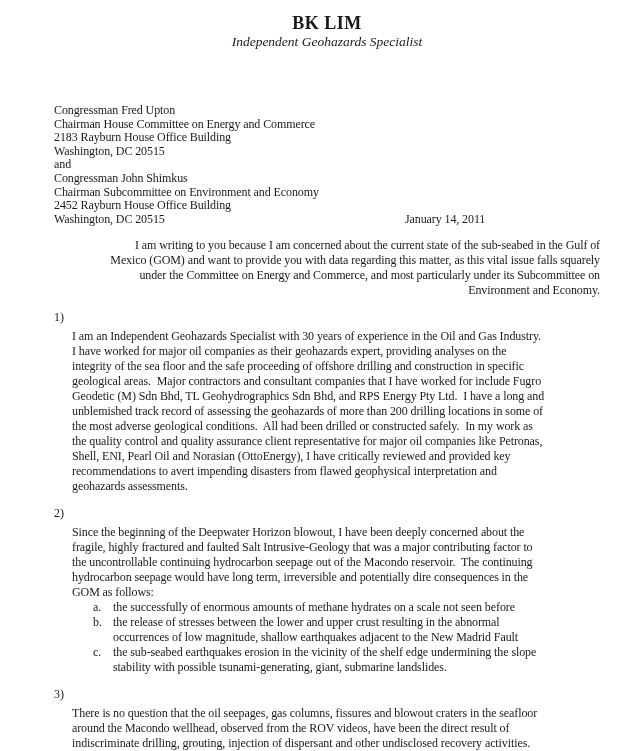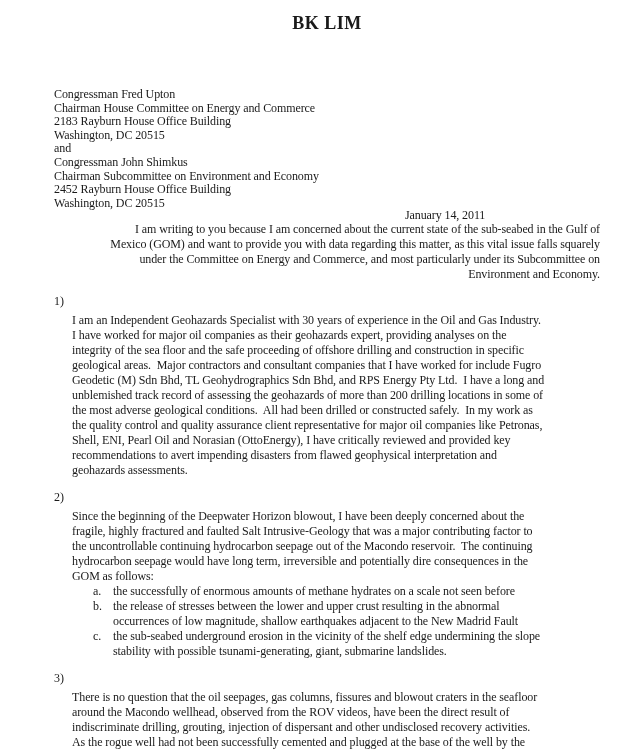--- a/index.html
+++ b/index.html
@@ -44,21 +44,21 @@
     line-height: 13.6px;
     white-space: pre-wrap;
   }
   .addr-date-row {
     position: relative;
     line-height: 13.6px;
   }
   .letter-date {
     position: absolute;
     left: 351px;
-    top: 12px;
+    top: 0;
     white-space: nowrap;
   }
   .salutation {
     margin-top: 12px;
     line-height: 15px;
   }
   .para {
     margin-top: 12px;
     line-height: 15px;
     white-space: pre-wrap;
@@ -92,20 +92,21 @@
     white-space: pre-wrap;
   }
 </style>
 </head>
 <body>
 
 <div class="page">
 
   <div class="letterhead">
     <div class="letterhead-name">BK LIM</div>
+    <div class="letterhead-title">Independent Geohazards Specialist</div>
   </div>
 
   <div class="recipients body-text">Congressman Fred Upton
 Chairman House Committee on Energy and Commerce
 2183 Rayburn House Office Building
 Washington, DC 20515
 and
 Congressman John Shimkus
 Chairman Subcommittee on Environment and Economy
 2452 Rayburn House Office Building</div>
@@ -150,21 +151,21 @@
         <div class="sub-letter">a.</div>
         <div class="sub-text">the successfully of enormous amounts of methane hydrates on a scale not seen before</div>
       </div>
       <div class="subitem">
         <div class="sub-letter">b.</div>
         <div class="sub-text">the release of stresses between the lower and upper crust resulting in the abnormal
 occurrences of low magnitude, shallow earthquakes adjacent to the New Madrid Fault</div>
       </div>
       <div class="subitem">
         <div class="sub-letter">c.</div>
-        <div class="sub-text">the sub-seabed underground erosion in the vicinity of the shelf edge undermining the slope
+        <div class="sub-text">the sub-seabed earthquakes erosion in the vicinity of the shelf edge undermining the slope
 stability with possible tsunami-generating, giant, submarine landslides.</div>
       </div>
     </div>
   </div>
 
   <div class="item body-text">
     <div class="item-num">3)</div>
     <div class="item-body">
       <div class="item-text">There is no question that the oil seepages, gas columns, fissures and blowout craters in the seafloor
 around the Macondo wellhead, observed from the ROV videos, have been the direct result of

